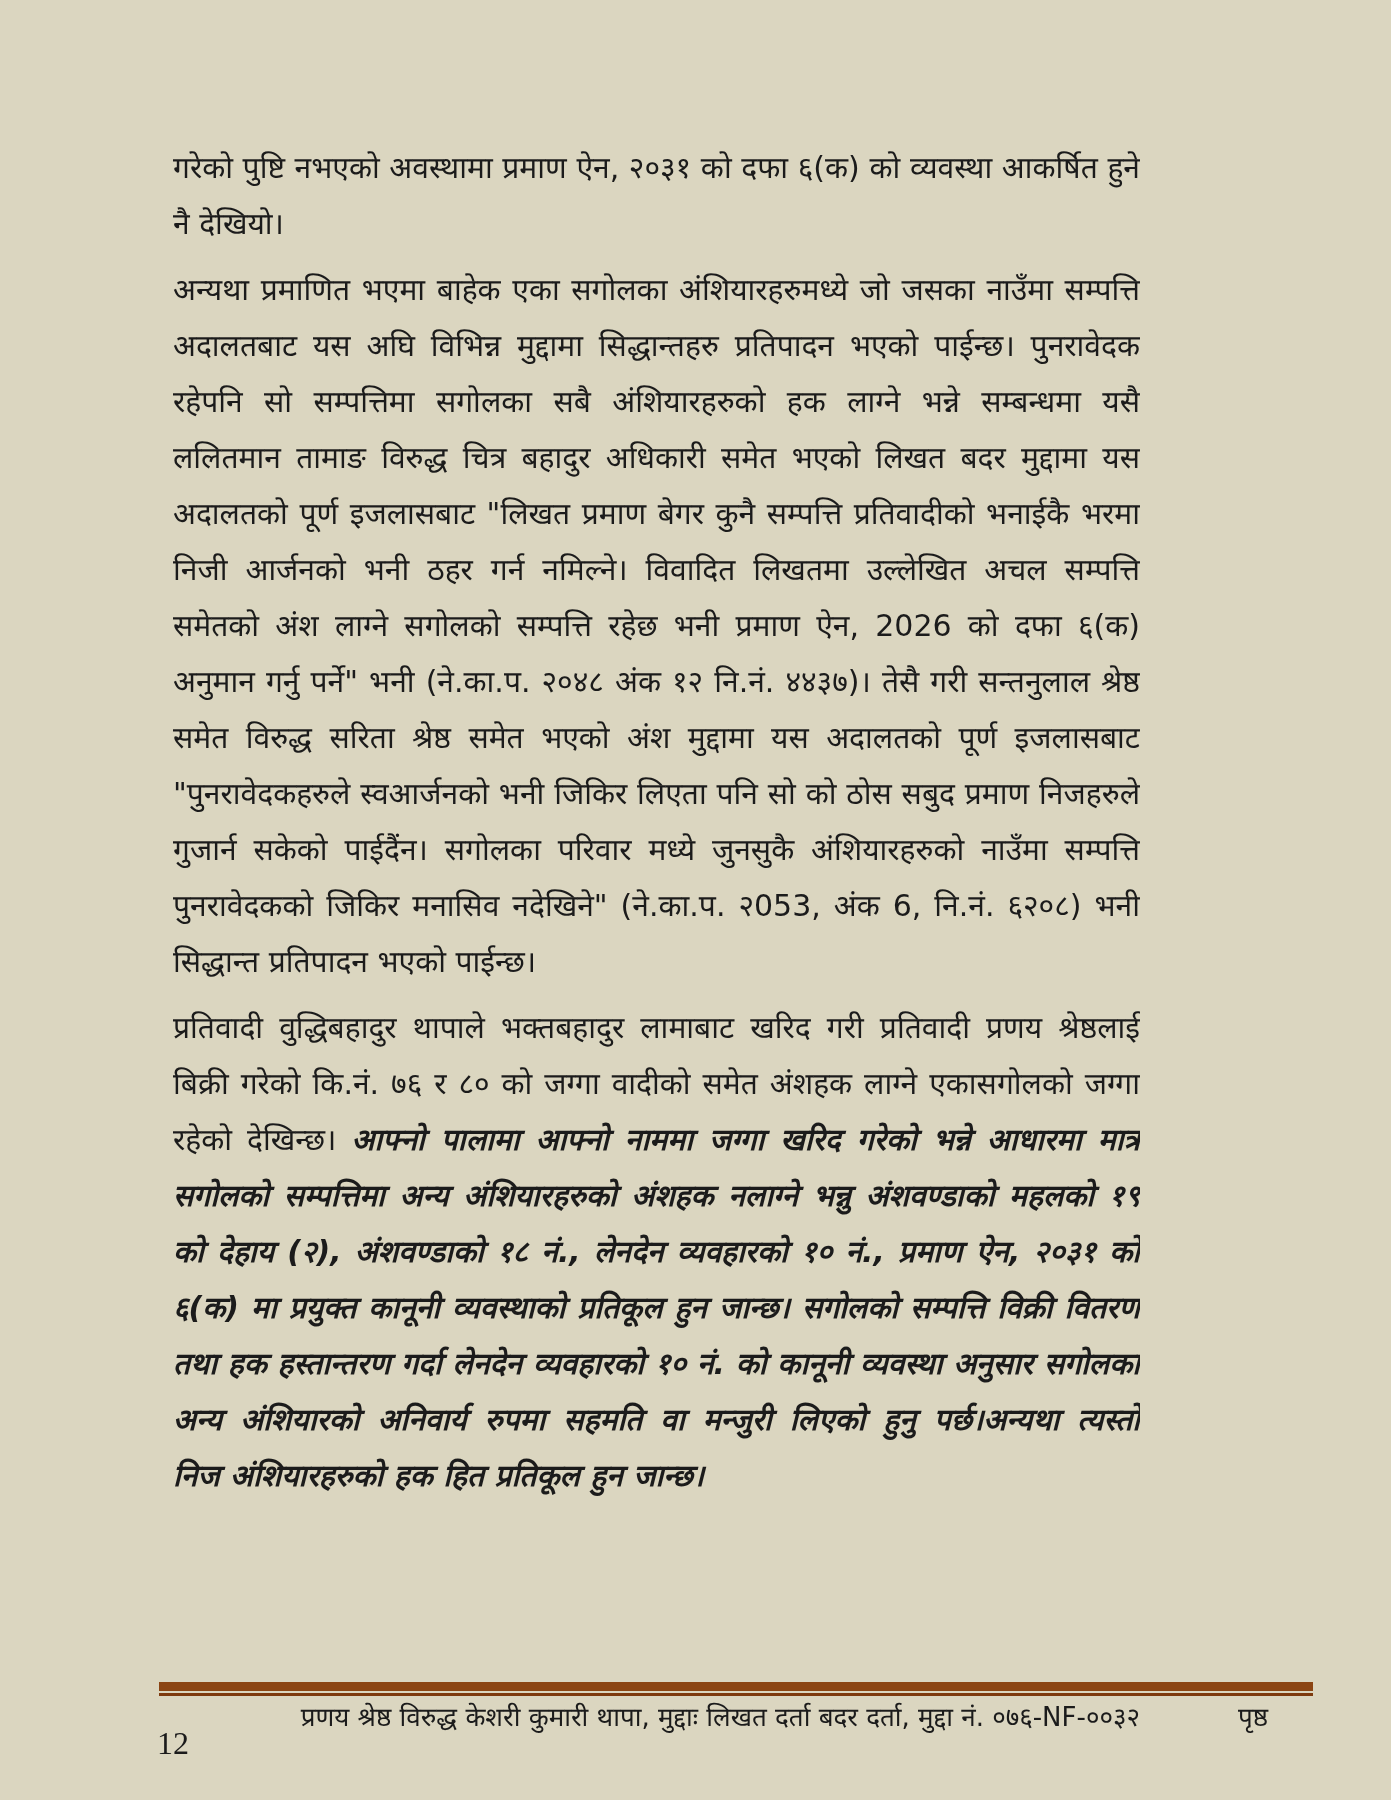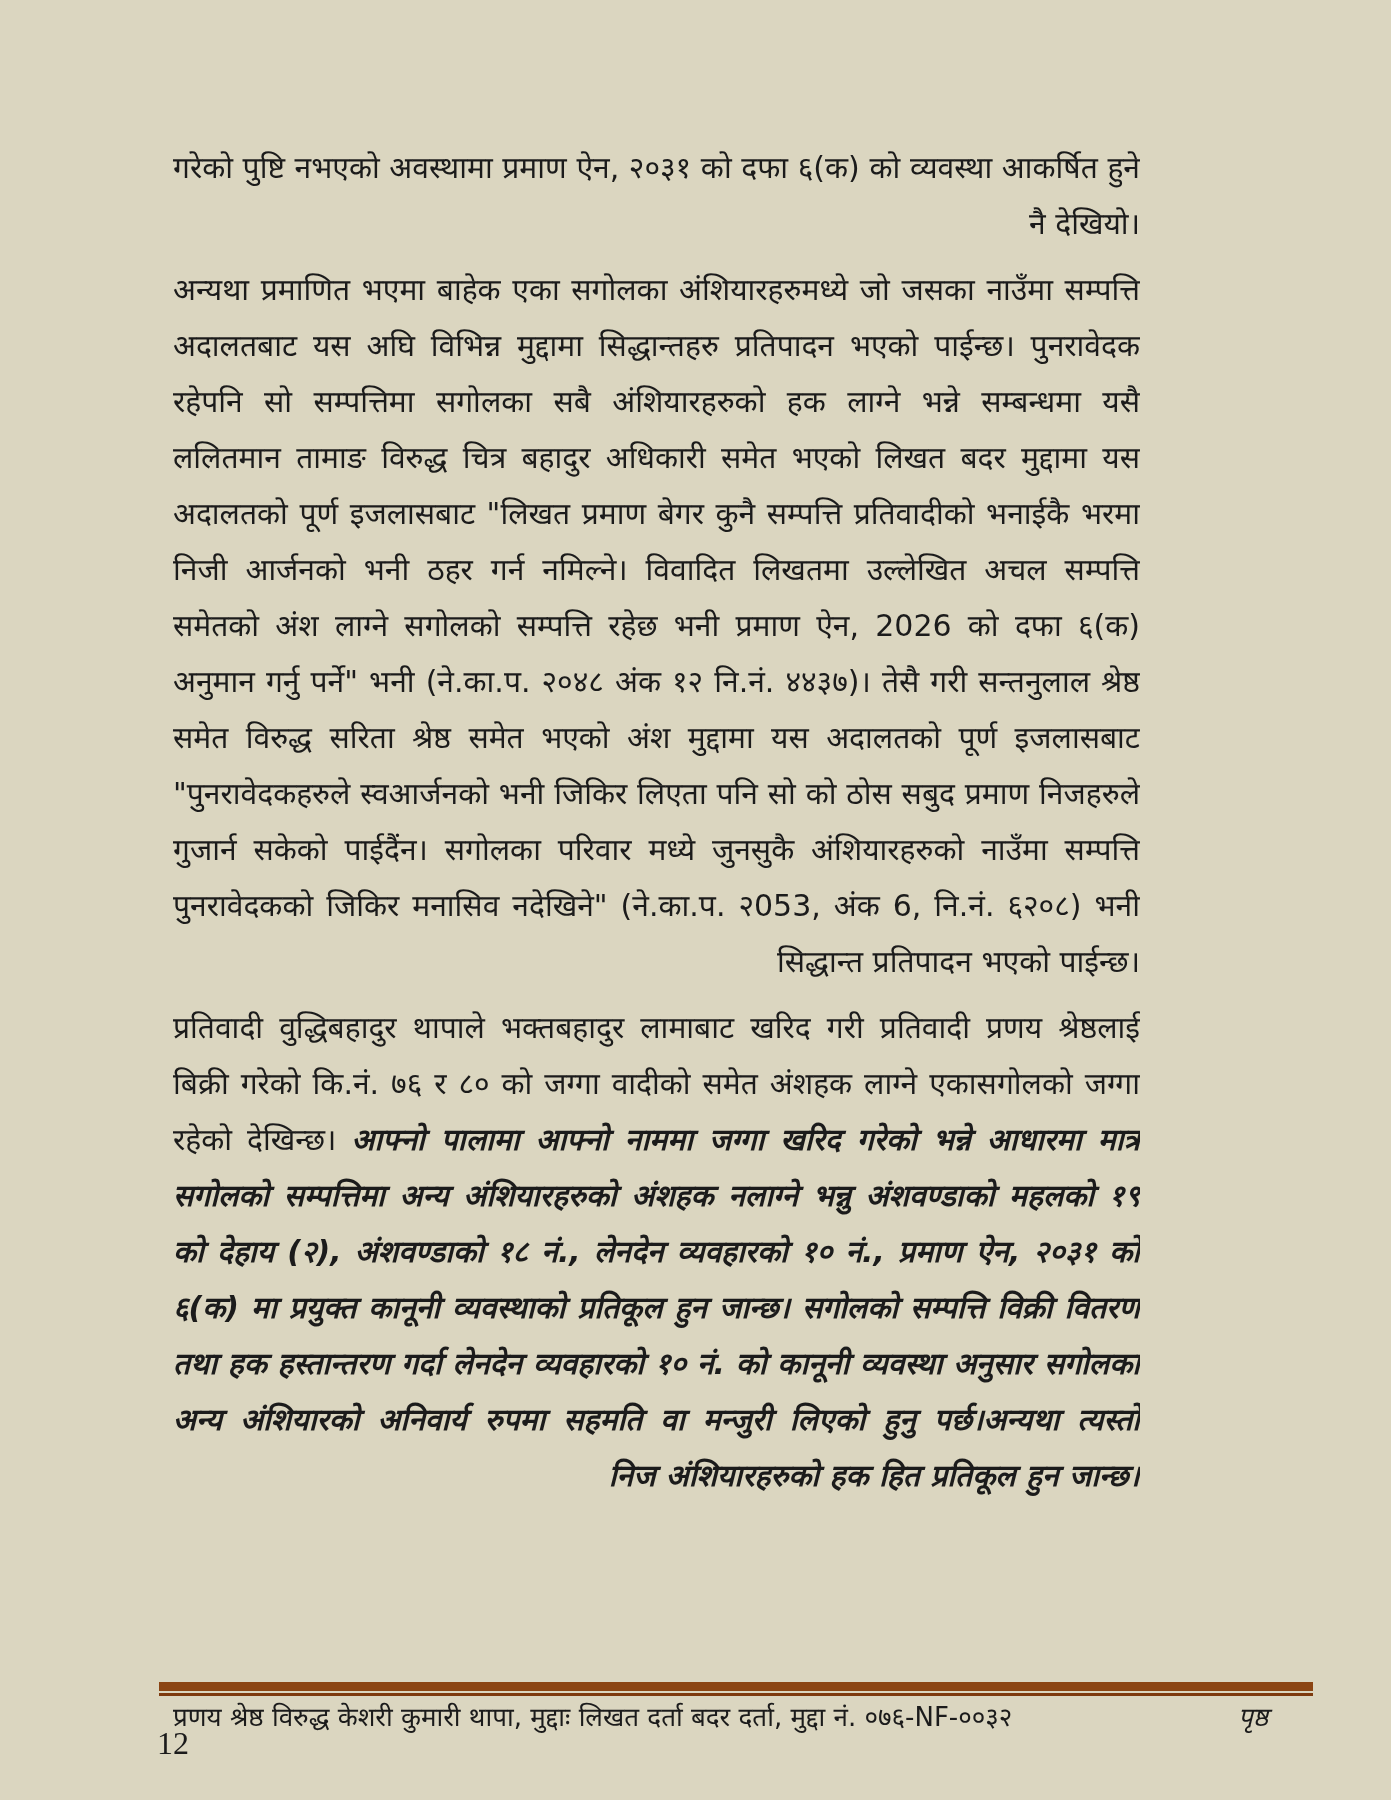--- a/index.html
+++ b/index.html
@@ -17,51 +17,50 @@
     width:967px;
   }
   .para { margin:0 0 10px 0; }
   .line {
     position:relative;
     height:56px;
     line-height:56px;
     font-size:30px;
     white-space:normal;
     overflow:hidden;
-    text-align:right;
+    text-align:left;
   }
   .line.just {
     text-align:justify;
     text-align-last:justify;
     text-justify:inter-word;
   }
   .seg { font-weight:normal; }
   .seg.bold { font-weight:700;font-style:italic; }
   .footer-rule {
     position:absolute;
     left:159px; top:1682px;
     width:1154px;
   }
   .rule-thick { height:9px; background:#8b4513; }
   .rule-gap { height:2px; }
   .rule-thin { height:3px; background:#7d3a0e; }
   .footer-case {
     position:absolute;
     left:173px; top:1700px;
     width:967px;
-    text-align:left;
+    text-align:right;
     font-size:26px;
     line-height:34px;
   }
   .footer-page-label {
     position:absolute;
     left:1238px; top:1700px;
     font-size:26px;
     line-height:34px;
-    font-style:italic;
   }
   .page-number {
     position:absolute;
     left:157px; top:1728px;
     font-family:"Liberation Serif", serif;
     font-size:32px;
     line-height:30px;
   }
 </style>
 </head>

